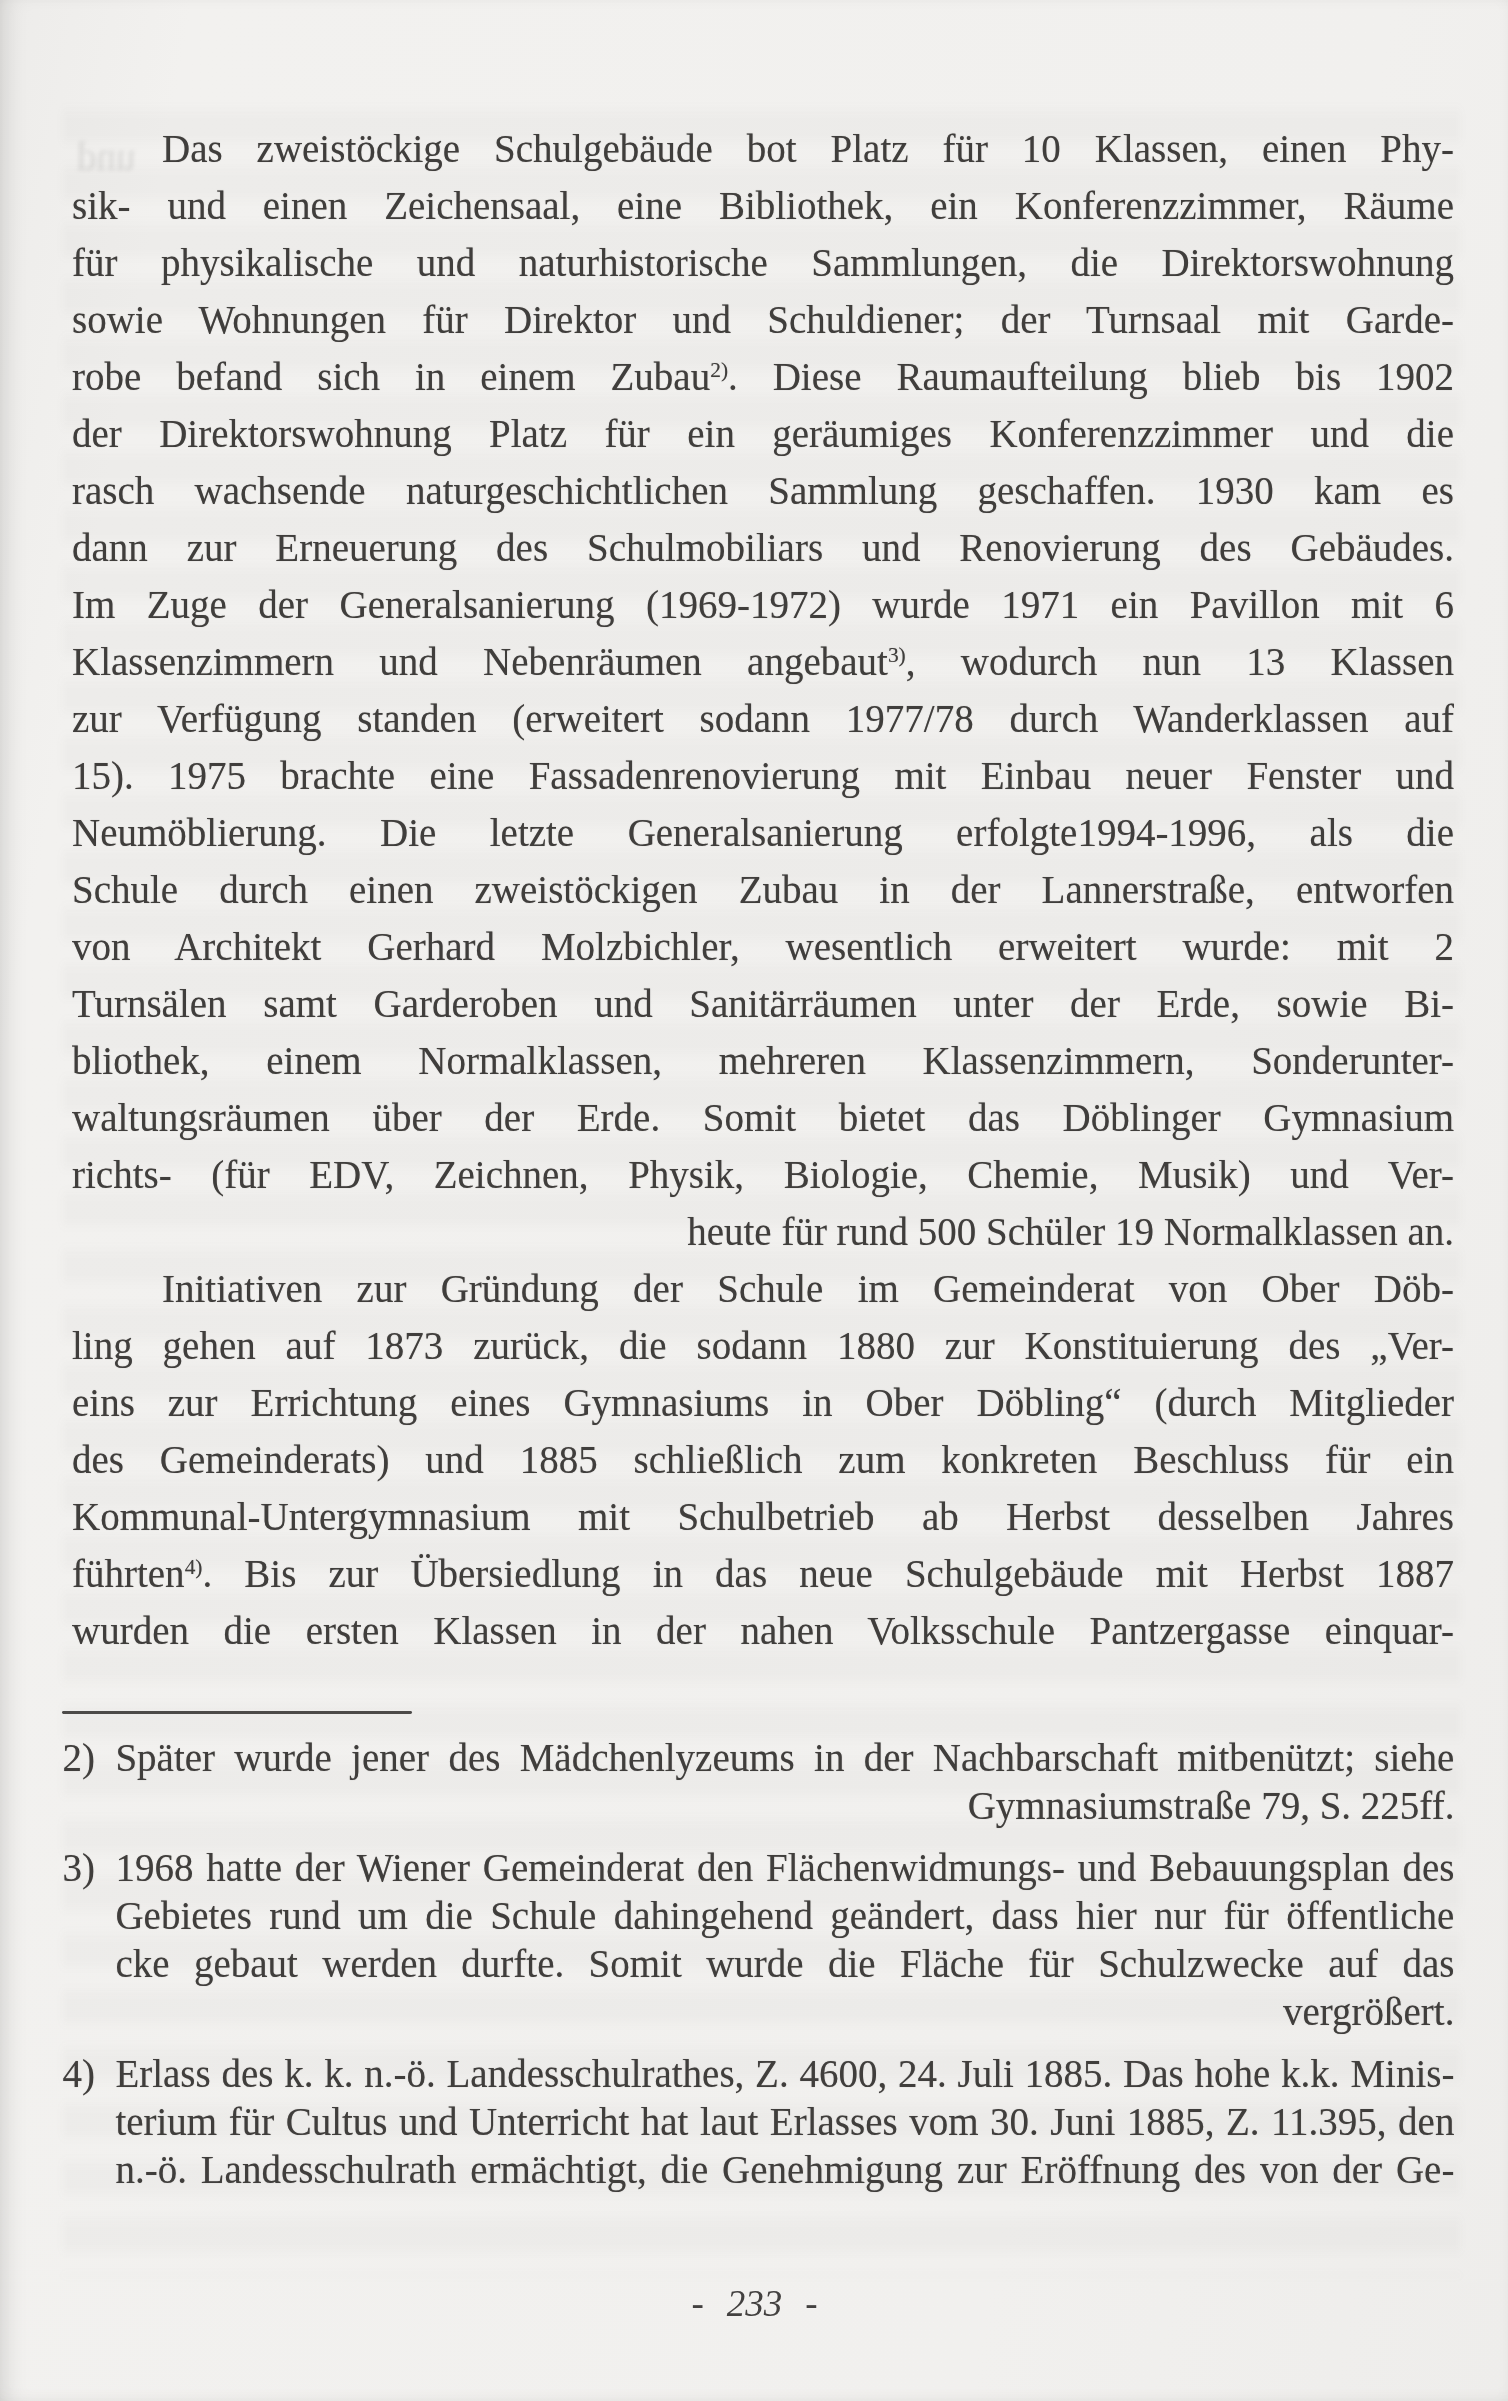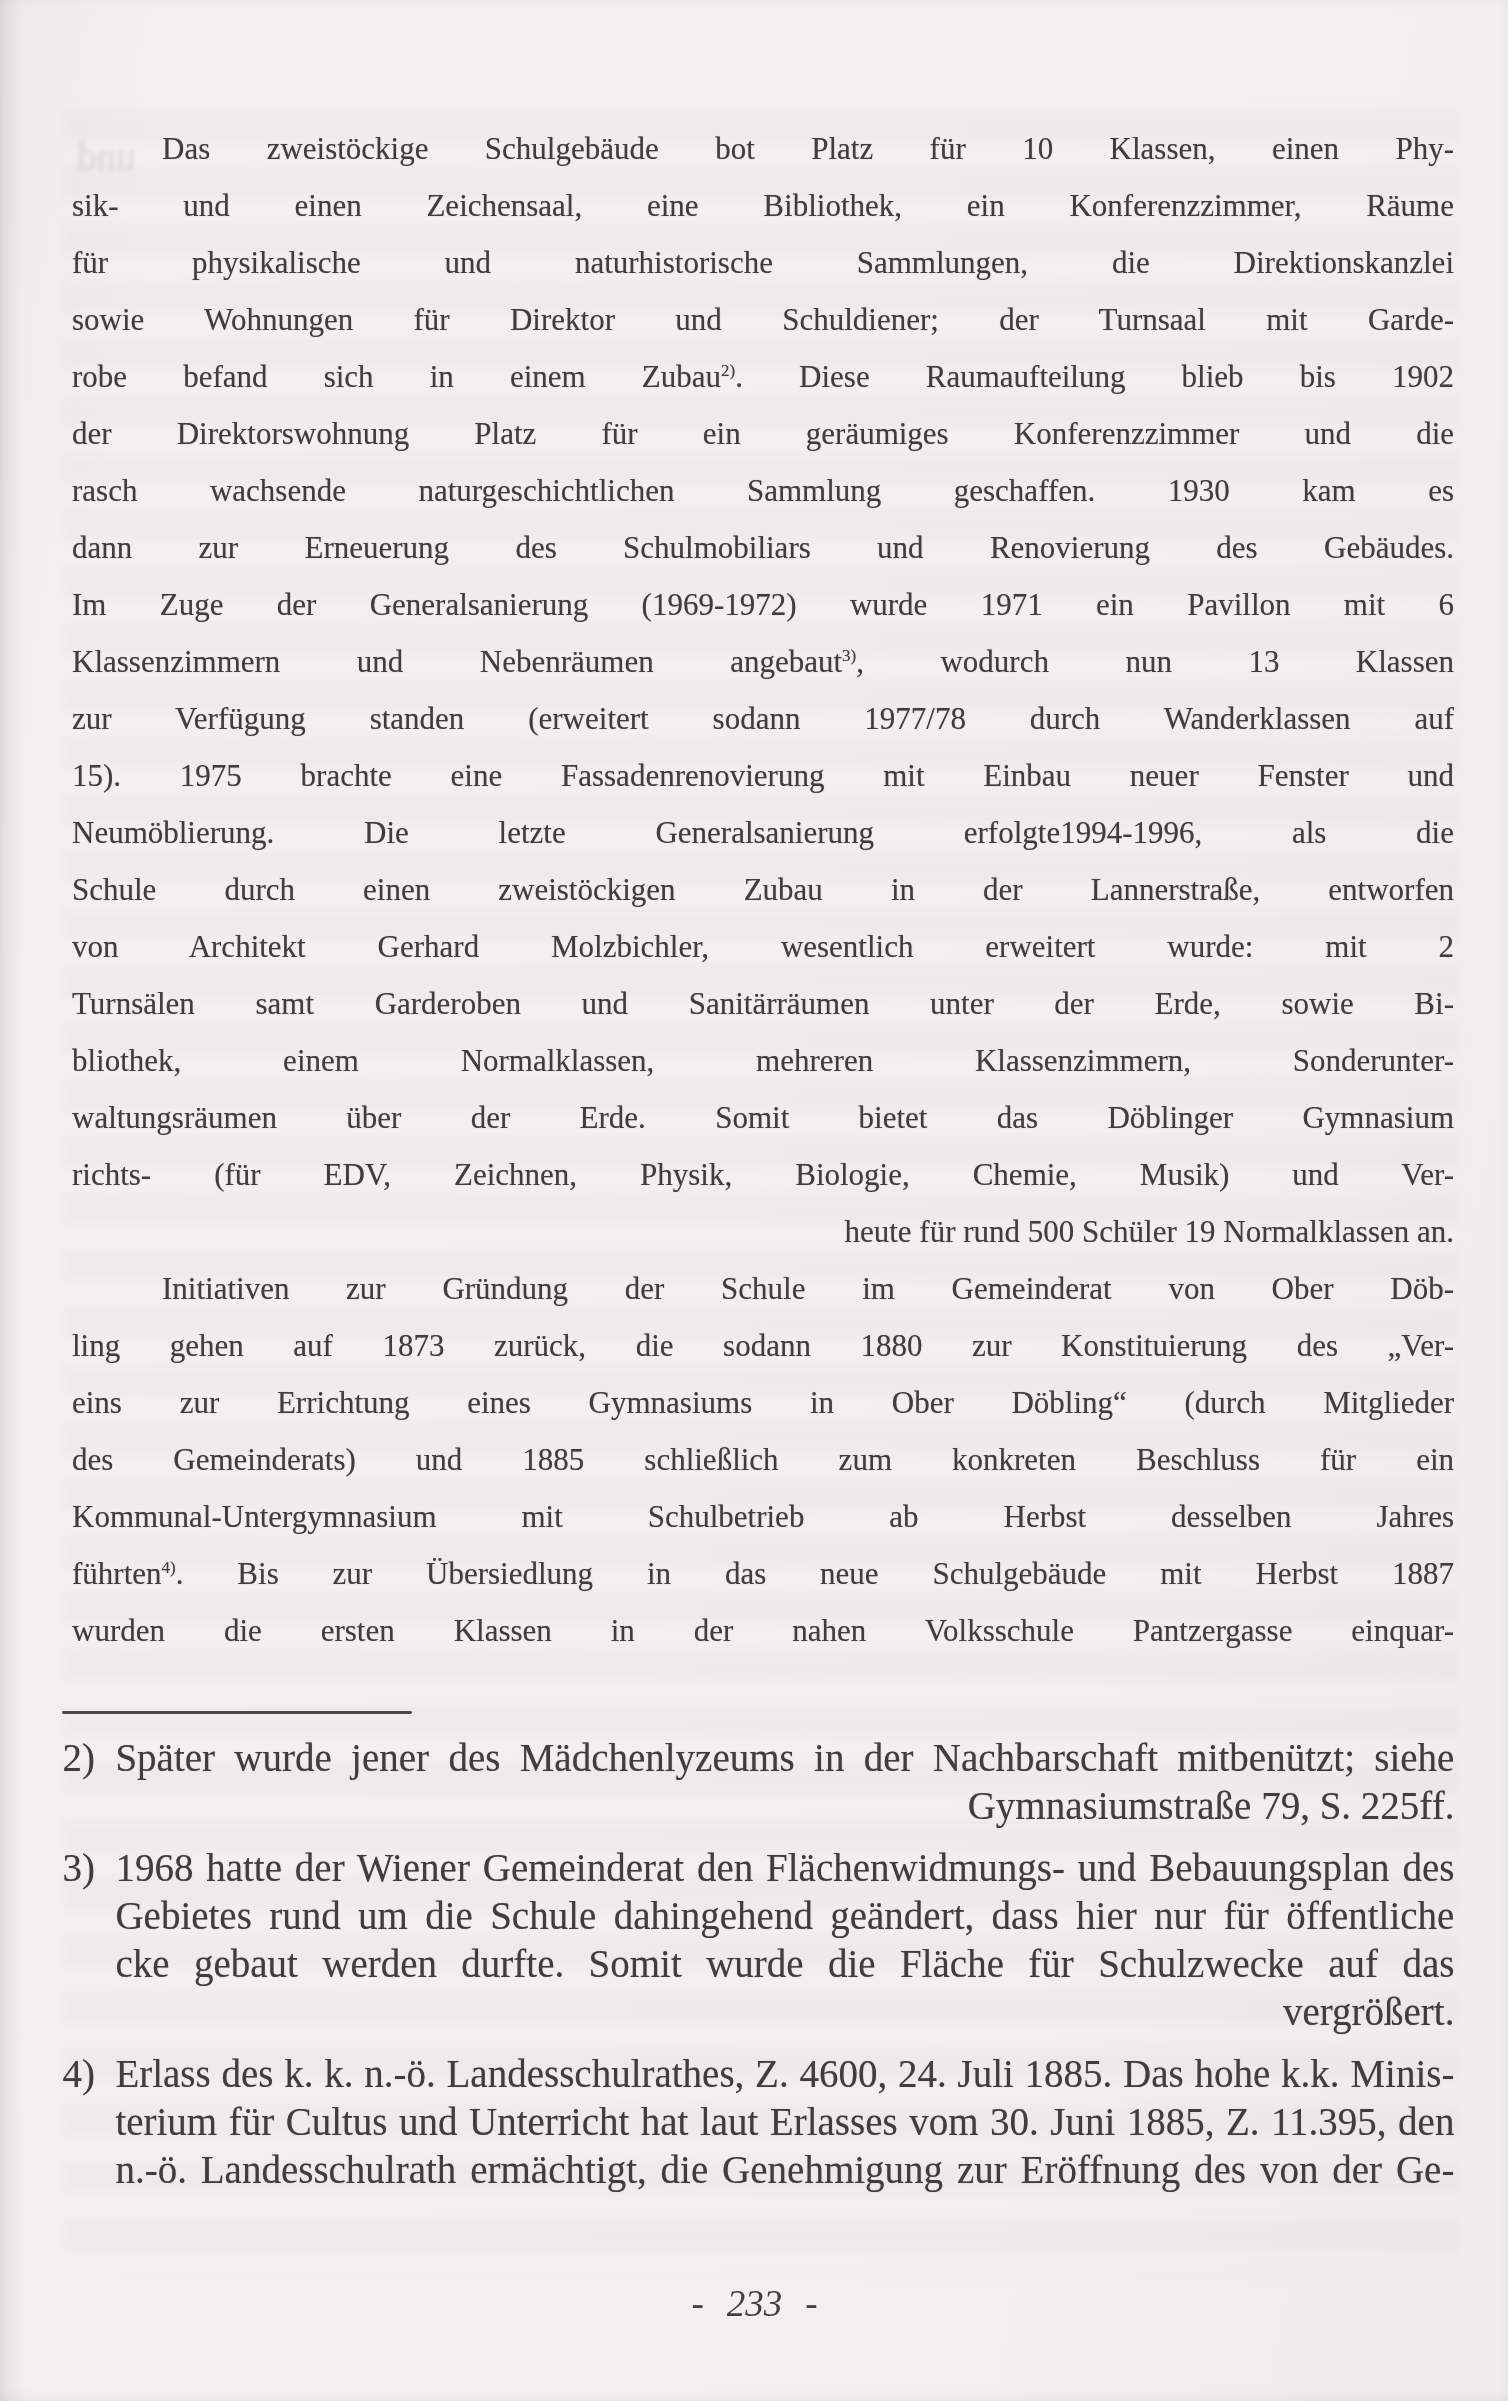--- a/index.html
+++ b/index.html
@@ -36,21 +36,21 @@
     position: absolute; left: 77px; top: 134px;
     font-size: 39px; color: rgba(90,88,86,.16);
     transform: scaleX(-1);
     filter: blur(2.1px);
     pointer-events: none;
   }
   .text-block {
     position: absolute; left: 72px; top: 120px; width: 1382px;
     text-shadow: 0 0 0.8px rgba(74,72,70,.5);
   }
-  .paragraphs { font-size: 31px; }
+  .paragraphs { font-size: 39px; }
   .line {
     height: 57px; line-height: 57px;
     text-align: justify; text-align-last: justify;
     white-space: normal; overflow: hidden;
   }
   .no-just { text-align: right; text-align-last: auto; }
   .indent { text-indent: 90px; }
   sup.fnref {
     font-size: .55em;
     vertical-align: .62em;
@@ -87,21 +87,21 @@
 
 <div class="page">
   <div class="ghost-layer"></div>
   <span class="ghost-word">und</span>
 
   <main class="text-block">
     <section class="paragraphs">
         <div>
           <div class="line indent">Das zweistöckige Schulgebäude bot Platz für 10 Klassen, einen Phy-</div>
           <div class="line">sik- und einen Zeichensaal, eine Bibliothek, ein Konferenzzimmer, Räume</div>
-          <div class="line">für physikalische und naturhistorische Sammlungen, die Direktionskanzlei</div>
+          <div class="line">für physikalische und naturhistorische Sammlungen, die Direktorswohnung</div>
           <div class="line">sowie Wohnungen für Direktor und Schuldiener; der Turnsaal mit Garde-</div>
           <div class="line">robe befand sich in einem Zubau<sup class="fnref">2)</sup>. Diese Raumaufteilung blieb bis 1902</div>
           <div class="line">der Direktorswohnung Platz für ein geräumiges Konferenzzimmer und die</div>
           <div class="line">rasch wachsende naturgeschichtlichen Sammlung geschaffen. 1930 kam es</div>
           <div class="line">dann zur Erneuerung des Schulmobiliars und Renovierung des Gebäudes.</div>
           <div class="line">Im Zuge der Generalsanierung (1969-1972) wurde 1971 ein Pavillon mit 6</div>
           <div class="line">Klassenzimmern und Nebenräumen angebaut<sup class="fnref">3)</sup>, wodurch nun 13 Klassen</div>
           <div class="line">zur Verfügung standen (erweitert sodann 1977/78 durch Wanderklassen auf</div>
           <div class="line">15). 1975 brachte eine Fassadenrenovierung mit Einbau neuer Fenster und</div>
           <div class="line">Neumöblierung. Die letzte Generalsanierung erfolgte1994-1996, als die</div>

